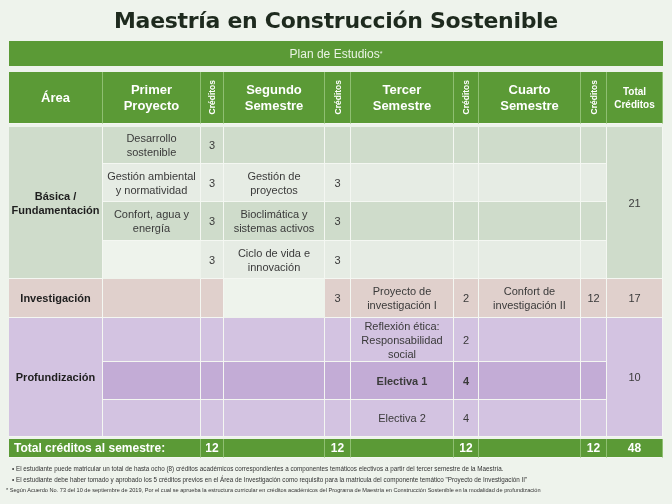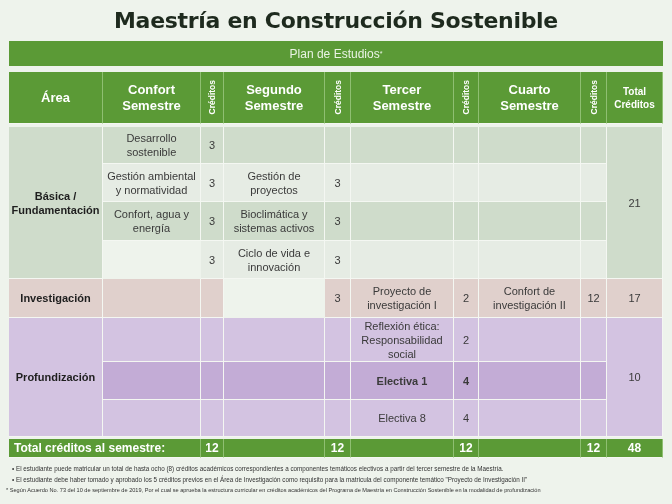--- a/index.html
+++ b/index.html
@@ -64,21 +64,21 @@
 <div class="title">Maestría en Construcción Sostenible</div>
 
 <div class="banner">
   <span>Plan de Estudios</span>
     <sup>*</sup>
 </div>
 
 <div class="grid">
 
   <div class="c h" style="grid-row:1;grid-column:1">Área</div>
-  <div class="c h" style="grid-row:1;grid-column:2">Confort Semestre</div>
+  <div class="c h" style="grid-row:1;grid-column:2">Primer Proyecto</div>
   <div class="c h" style="grid-row:1;grid-column:3">
       <span class="vert">Créditos</span>
     </div>
   <div class="c h" style="grid-row:1;grid-column:4">Segundo Semestre</div>
   <div class="c h" style="grid-row:1;grid-column:5">
       <span class="vert">Créditos</span>
     </div>
   <div class="c h" style="grid-row:1;grid-column:6">Tercer Semestre</div>
   <div class="c h" style="grid-row:1;grid-column:7">
       <span class="vert">Créditos</span>
@@ -155,21 +155,21 @@
   <div class="c p2" style="grid-row:9;grid-column:5"></div>
   <div class="c p2" style="grid-row:9;grid-column:6">Electiva 1</div>
   <div class="c p2" style="grid-row:9;grid-column:7">4</div>
   <div class="c p2" style="grid-row:9;grid-column:8"></div>
   <div class="c p2" style="grid-row:9;grid-column:9"></div>
 
   <div class="c p1" style="grid-row:10;grid-column:2"></div>
   <div class="c p1" style="grid-row:10;grid-column:3"></div>
   <div class="c p1" style="grid-row:10;grid-column:4"></div>
   <div class="c p1" style="grid-row:10;grid-column:5"></div>
-  <div class="c p1" style="grid-row:10;grid-column:6">Electiva 8</div>
+  <div class="c p1" style="grid-row:10;grid-column:6">Electiva 2</div>
   <div class="c p1" style="grid-row:10;grid-column:7">4</div>
   <div class="c p1" style="grid-row:10;grid-column:8"></div>
   <div class="c p1" style="grid-row:10;grid-column:9"></div>
 
   <div class="c p1" style="grid-row:8 / 11;grid-column:10">10</div>
 
   <div class="c tot lbl" style="grid-row:12">Total créditos al semestre:</div>
   <div class="c tot" style="grid-row:12;grid-column:3">12</div>
   <div class="c tot" style="grid-row:12;grid-column:4"></div>
   <div class="c tot" style="grid-row:12;grid-column:5">12</div>

